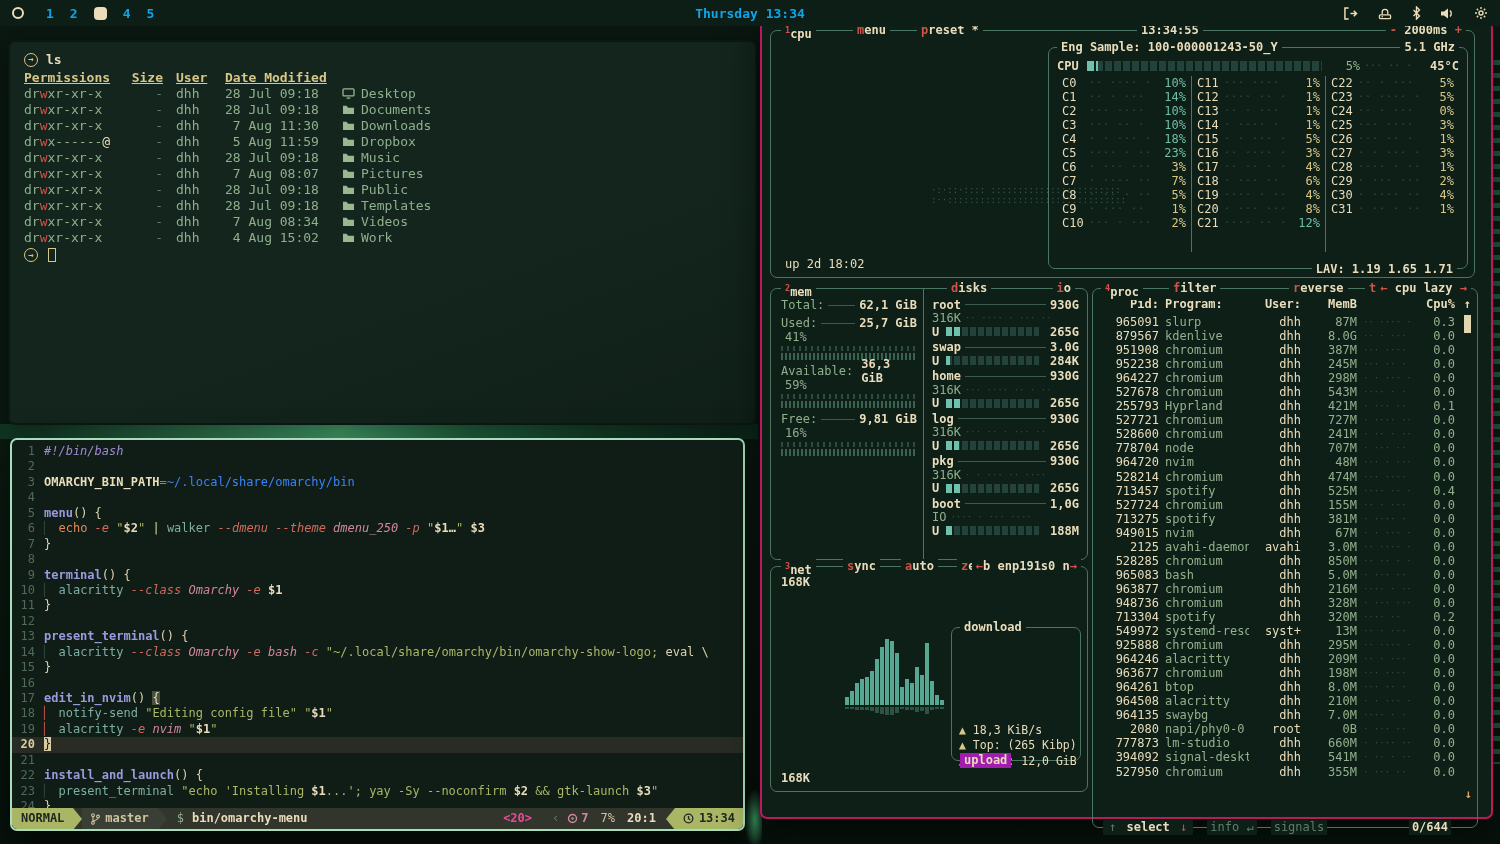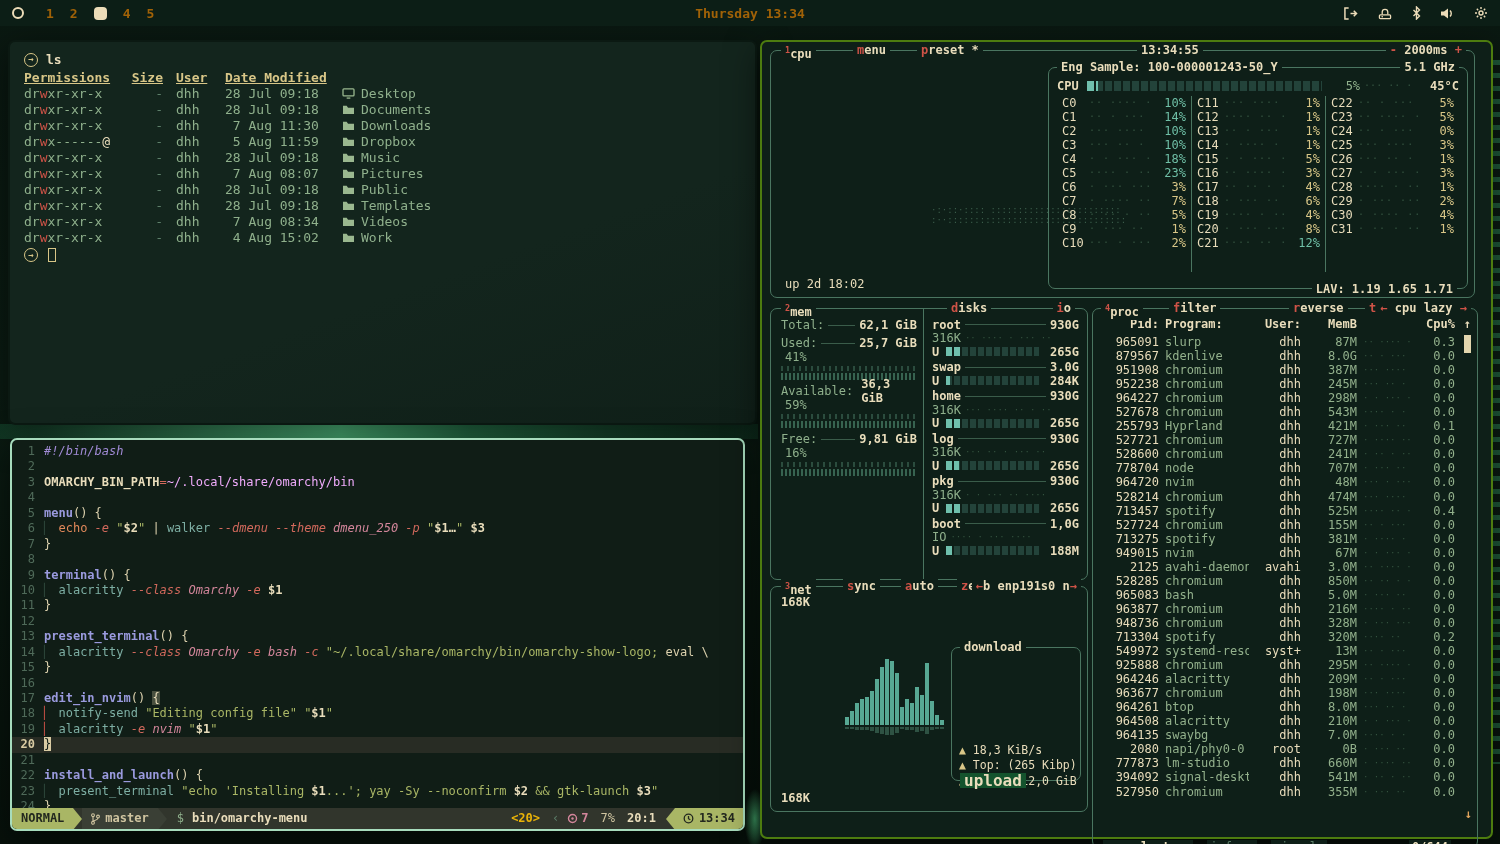--- a/index.html
+++ b/index.html
@@ -15,21 +15,21 @@
  radial-gradient(300px 200px at 1300px 500px,#0c1d15 0%,rgba(12,29,21,0) 70%),
  linear-gradient(180deg,#0a1811 0%,#0b1c13 45%,#07110b 100%)}
 .bg-lights{position:absolute;right:0;top:60px;bottom:80px;width:9px;
  background:repeating-linear-gradient(180deg,rgba(70,210,135,.35) 0 5px,rgba(0,0,0,0) 5px 13px)}
 .glow1{position:absolute;left:0;top:424px;width:758px;height:15px;
  background:linear-gradient(90deg,rgba(40,150,95,.25),rgba(96,226,152,.85) 45%,rgba(64,196,125,.55) 62%,rgba(46,150,95,.4) 80%,rgba(30,110,70,.25))}
 .glow2{position:absolute;left:744px;top:760px;width:18px;height:84px;
  background:radial-gradient(14px 40px at 60% 70%,rgba(90,225,145,.7),rgba(0,0,0,0) 75%)}
 
 
-.topbar{position:absolute;left:0;top:0;right:0;height:26px;background:#0c1e16;display:flex;align-items:center;padding:0 12px;font-size:13px;color:#a16207;z-index:50}
+.topbar{position:absolute;left:0;top:0;right:0;height:26px;background:#0c1e16;display:flex;align-items:center;padding:0 12px;font-size:13px;color:#0ea5e9;z-index:50}
 .tb-left{display:flex;align-items:center}
 .ws-logo{width:12px;height:12px;border:2px solid #ecdcb8;border-radius:50%;display:inline-block;margin-right:14px}
 .ws{margin:0 8px;font-weight:bold;cursor:default}
 .ws-active{display:inline-block;width:13px;height:13px;background:#ecdcb8;border-radius:4px;vertical-align:-2px}
 .tb-center{position:absolute;left:50%;transform:translateX(-50%);font-weight:bold}
 .tb-right{margin-left:auto;display:flex;align-items:center;gap:19px}
 .tb-right svg{display:block}
 
 
 .win{position:absolute;border-radius:7px;box-shadow:0 10px 34px rgba(0,0,0,.55)}
@@ -54,55 +54,55 @@
 .line{display:flex;height:15.45px;white-space:pre}
 .line.cl{background:#282c24}
 .ln{width:32px;text-align:right;padding-right:9px;color:#4f6a59;flex:none}
 .cl .ln{color:#d9cba3;font-weight:bold}
 .codetxt{white-space:pre}
 .ig{color:#2f4a3d}
 .ig-red{color:#cf5347}
 .sb{color:#a18bd6;font-style:italic}
 .vr{color:#e9ddbb;font-weight:bold}
 .op{color:#d2695c}
-.pt{color:#f0abfc}
+.pt{color:#3b82f6}
 .fn{color:#9a9ade;font-weight:bold}
 .pl{color:#ddd2ae}
 .cm{color:#7daea3}
 .fl{color:#d2695c;font-style:italic}
 .ar{color:#d3869b;font-style:italic}
 .st{color:#a9b665}
 .sv{color:#e9ddbb;font-weight:bold}
 .or{color:#e0885a}
 .mb{background:#49503f;color:#e9ddbb}
 .cur{background:#d9cba3;color:#101d16}
 
 
 .statusline{height:21px;background:#31352c;display:flex;align-items:center;font-size:12px;flex:none}
 .sl-mode{background:#a9b665;color:#23281f;font-weight:bold;padding:0 9px;height:21px;display:flex;align-items:center}
 .tri-r{width:0;height:0;border-top:11px solid transparent;border-bottom:11px solid transparent;border-left:9px solid #a9b665}
 .sl-git{background:#3a3f35;color:#cfc4a0;height:21px;display:flex;align-items:center;gap:5px;padding:0 9px;font-weight:bold}
 .t-git{border-left-color:#3a3f35}
 .sl-sep{color:#8fb08c;margin:0 8px 0 10px}
 .sl-file{color:#e9ddbb;font-weight:bold}
 .sl-fill{flex:1}
-.sl-reg{color:#eab308;font-weight:bold;margin-right:12px}
+.sl-reg{color:#ec4899;font-weight:bold;margin-right:20px}
 .sl-chev{color:#5d7f6a;margin-right:8px}
 .diag-ico{display:flex;margin-right:3px}
 .sl-diag{color:#d3869b;font-weight:bold;margin-right:12px}
 .sl-pct{color:#cfc4a0;margin-right:12px}
 .sl-pos{color:#e9ddbb;font-weight:bold;margin-right:10px}
 .tri-l{width:0;height:0;border-top:11px solid transparent;border-bottom:11px solid transparent;border-right:9px solid #a9b665}
 .sl-time{background:#a9b665;color:#23281f;font-weight:bold;height:21px;display:flex;align-items:center;gap:5px;padding:0 8px}
 
 
-.btop{left:760px;top:40px;width:733px;height:799px;background:#0e1f18;border:2px solid #4d7c0f;font-size:12px;line-height:14px}
+.btop{left:760px;top:20px;width:733px;height:799px;background:#0e1f18;border:2px solid #be185d;font-size:12px;line-height:14px}
 .bbox{position:absolute;border:1px solid #4a7560;border-radius:7px}
 .blab{position:absolute;top:-8px;background:#0e1f18;padding:0 4px;font-weight:bold;color:#e9ddbb;font-size:12px;line-height:15px;white-space:pre}
-.blab-b{position:absolute;bottom:-8px;background:#14532d;padding:0 4px;font-weight:bold;color:#e9ddbb;font-size:16px;line-height:15px}
+.blab-b{position:absolute;bottom:-8px;background:#a21caf;padding:0 4px;font-weight:bold;color:#e9ddbb;font-size:12px;line-height:15px}
 .sup{font-size:8.5px;vertical-align:5px;color:#cf5347;font-weight:bold}
 .hotfirst{display:inline-block}
 .hotfirst::first-letter{color:#cf5347}
 .bx-cpu{left:8px;top:8px;right:16px;height:248px}
 .cpu-inner{position:absolute;top:16px;right:6px;width:420px;bottom:8px;border:1px solid #4a7560;border-radius:7px;padding:10px 8px 16px 8px;display:flex;flex-direction:column}
 .cmrow{display:flex;align-items:center;height:15px;margin-bottom:3px}
 .cmrow .cpl{font-weight:bold}
 .cmeter{flex:1;height:10px;margin:0 8px;background:repeating-linear-gradient(90deg,#23433a 0 7px,rgba(0,0,0,0) 7px 9px);position:relative}
 .cmeter i{position:absolute;left:0;top:0;bottom:0;background:repeating-linear-gradient(90deg,#6fc0ad 0 7px,rgba(0,0,0,0) 7px 9px)}
 .cmpct{color:#8fb08c;width:30px;text-align:right}

